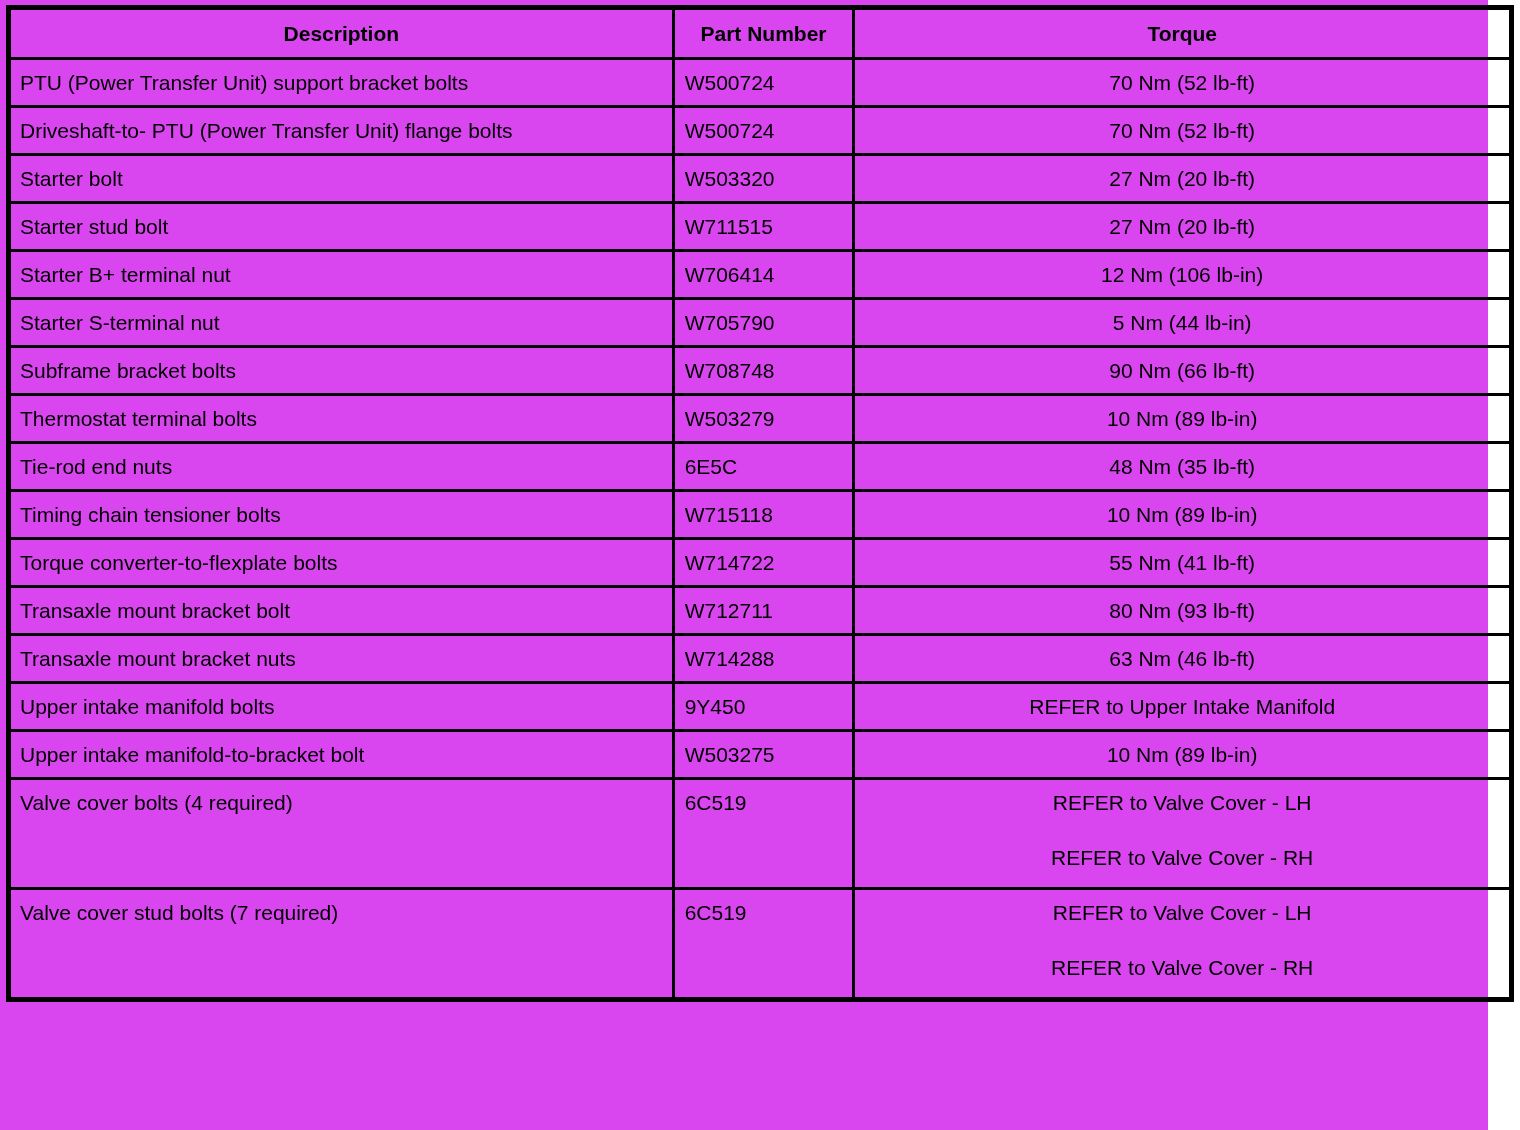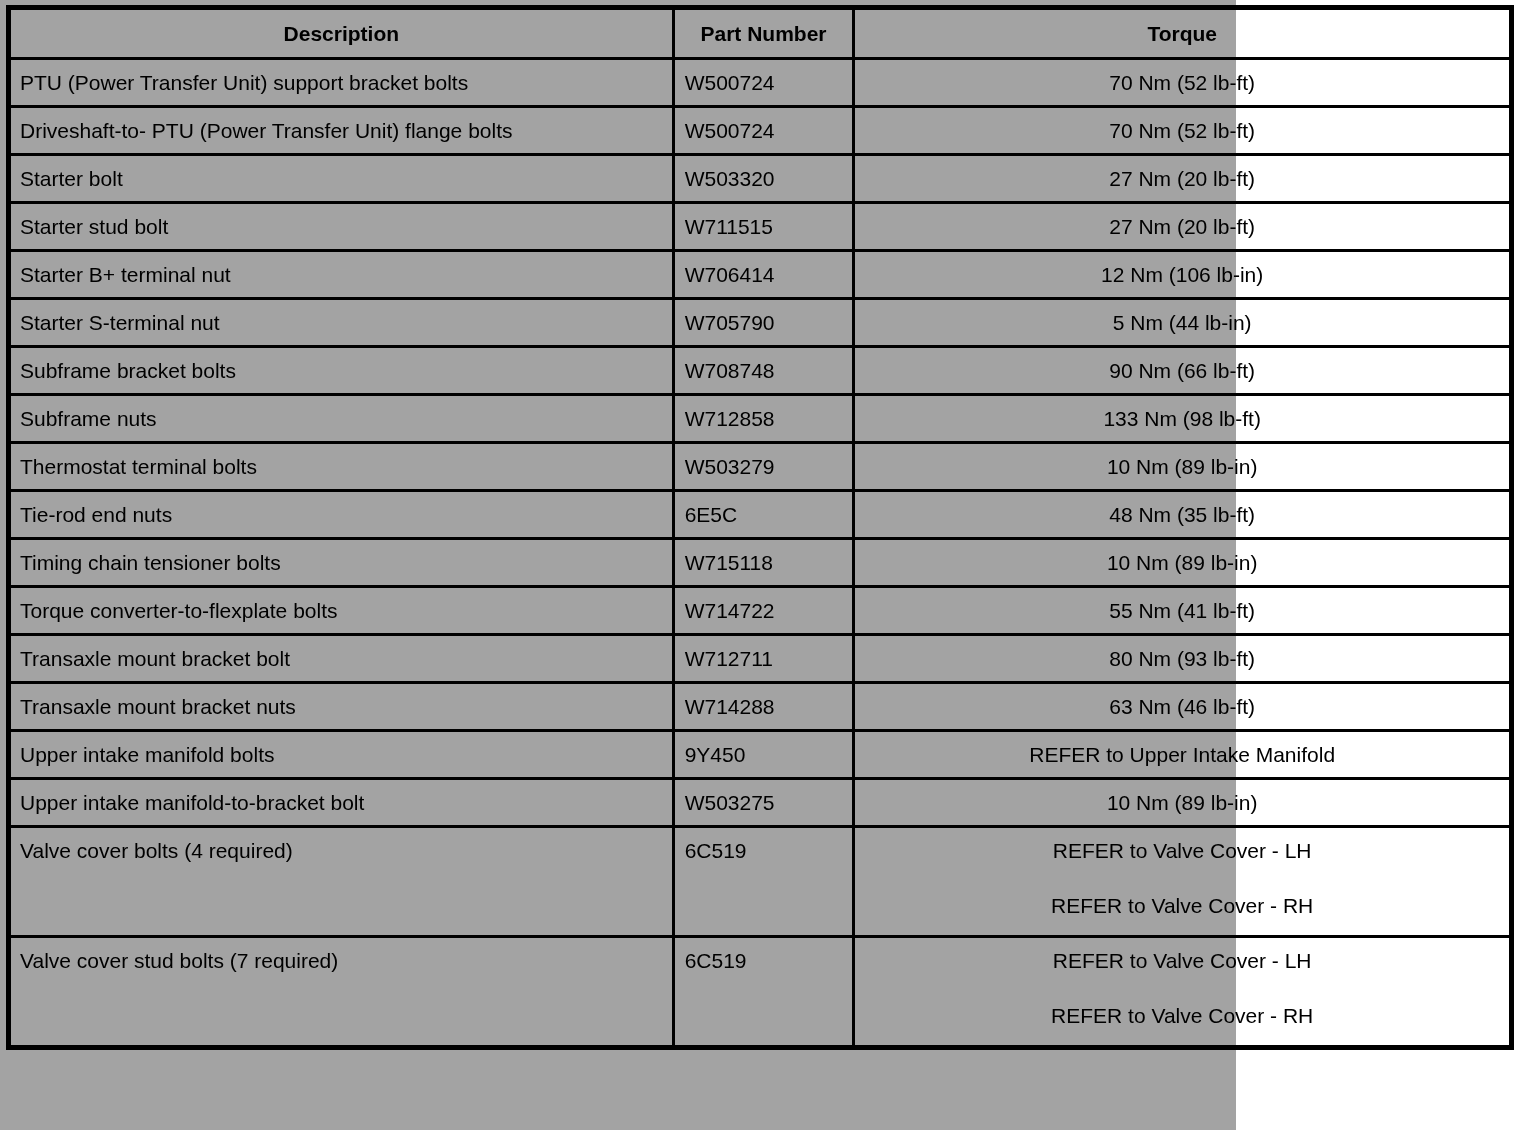--- a/index.html
+++ b/index.html
@@ -1,23 +1,23 @@
 <!DOCTYPE html>
 <html><head>
 <meta charset="utf-8">
 <style>
   html, body {
     margin: 0;
     padding: 0;
     background: #ffffff;
   }
   .page {
-    width: 1236px;
+    width: 1488px;
     height: 1130px;
-    background: #a3a3a3;
+    background: #d946ef;
     box-sizing: border-box;
     padding: 5px 6px;
     font-family: "Liberation Sans", sans-serif;
     color: #000000;
   }
   table.spec-table {
     border-collapse: collapse;
     width: 1508px;
     table-layout: fixed;
     border: 5px solid #000000;
@@ -91,25 +91,20 @@
           <td class="cell-desc">Starter S-terminal nut</td>
           <td class="cell-part">W705790</td>
           <td class="cell-torque">5 Nm (44 lb-in)</td>
         </tr>
         <tr>
           <td class="cell-desc">Subframe bracket bolts</td>
           <td class="cell-part">W708748</td>
           <td class="cell-torque">90 Nm (66 lb-ft)</td>
         </tr>
         <tr>
-          <td class="cell-desc">Subframe nuts</td>
-          <td class="cell-part">W712858</td>
-          <td class="cell-torque">133 Nm (98 lb-ft)</td>
-        </tr>
-        <tr>
           <td class="cell-desc">Thermostat terminal bolts</td>
           <td class="cell-part">W503279</td>
           <td class="cell-torque">10 Nm (89 lb-in)</td>
         </tr>
         <tr>
           <td class="cell-desc">Tie-rod end nuts</td>
           <td class="cell-part">6E5C</td>
           <td class="cell-torque">48 Nm (35 lb-ft)</td>
         </tr>
         <tr>

